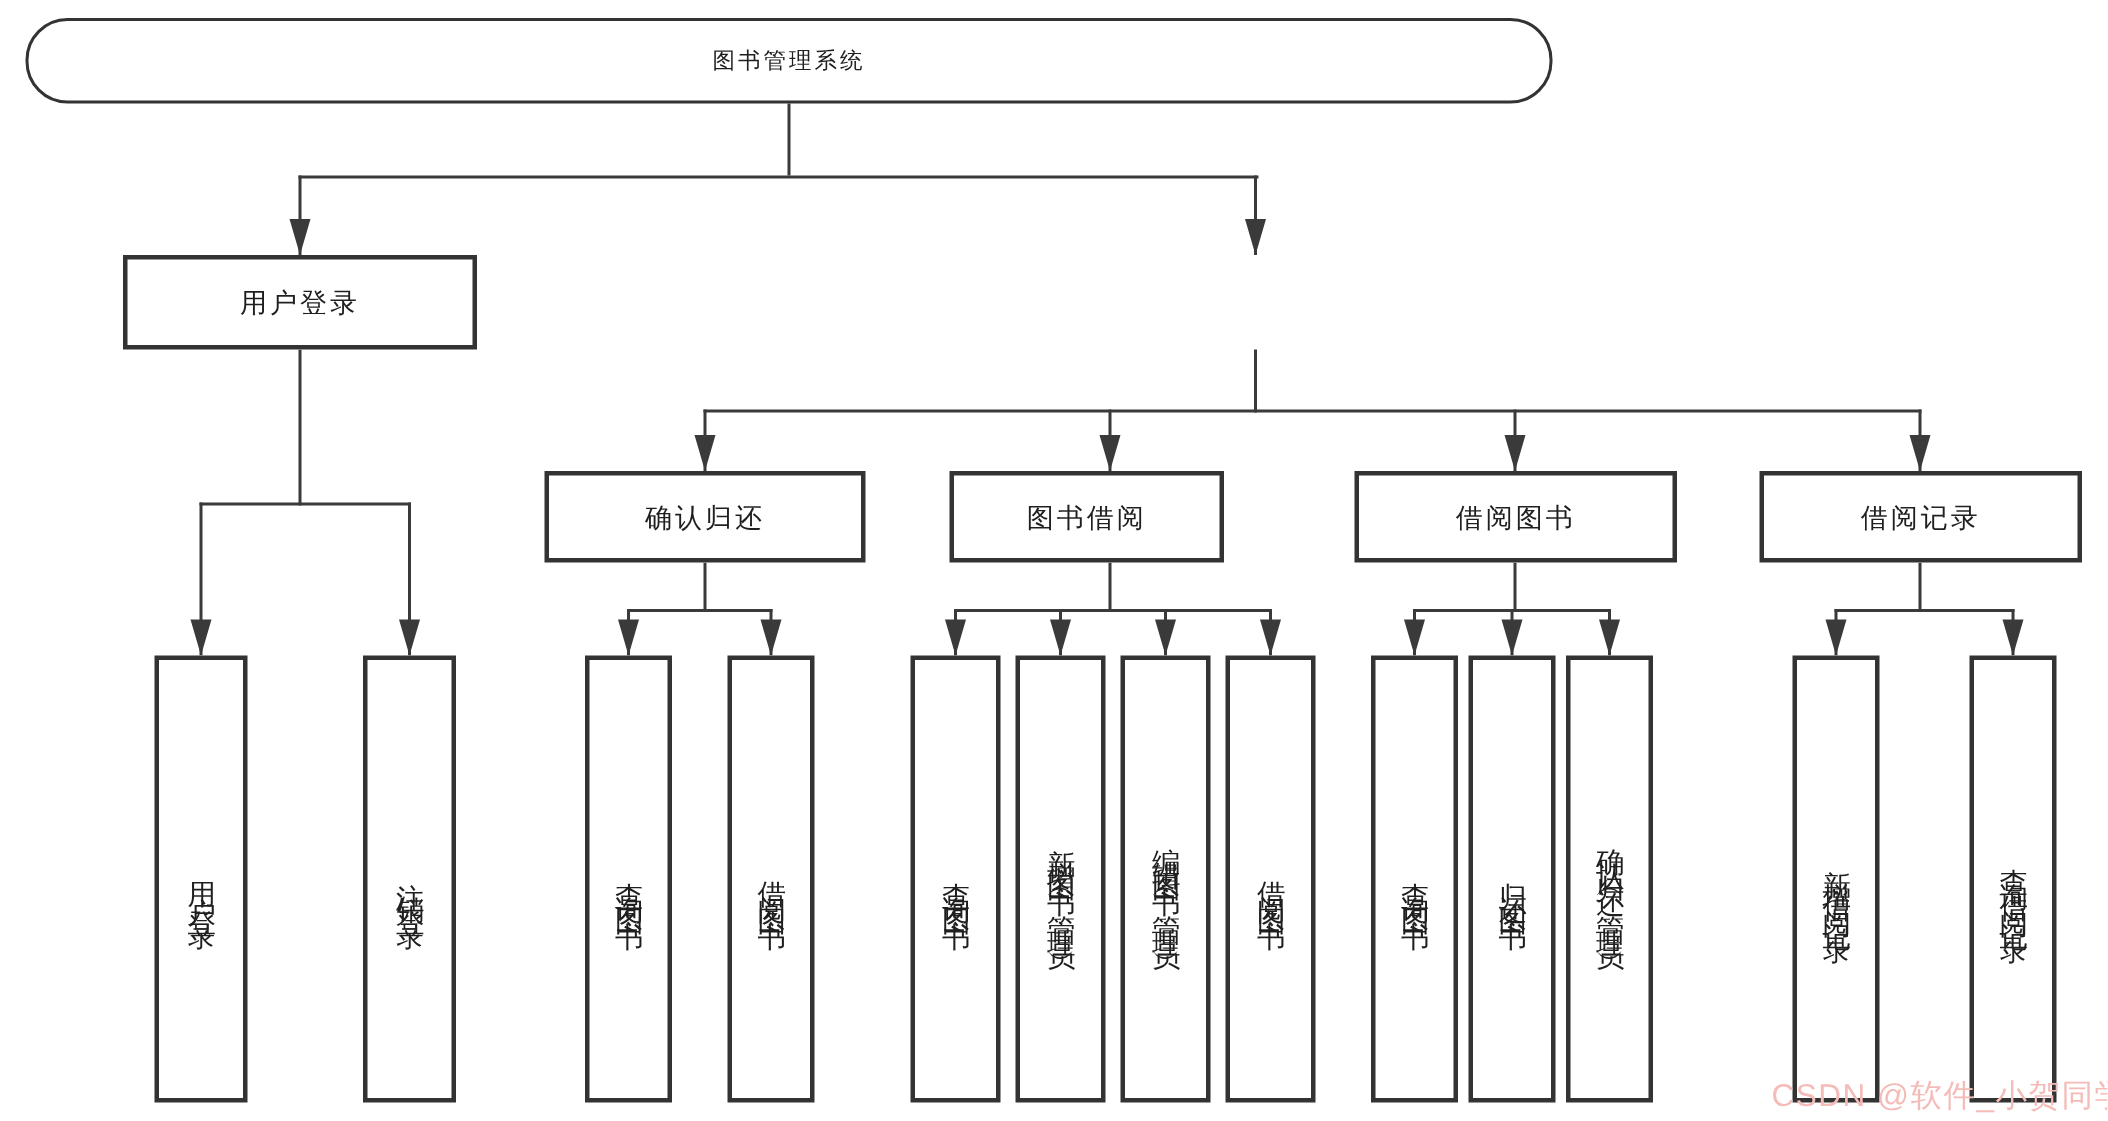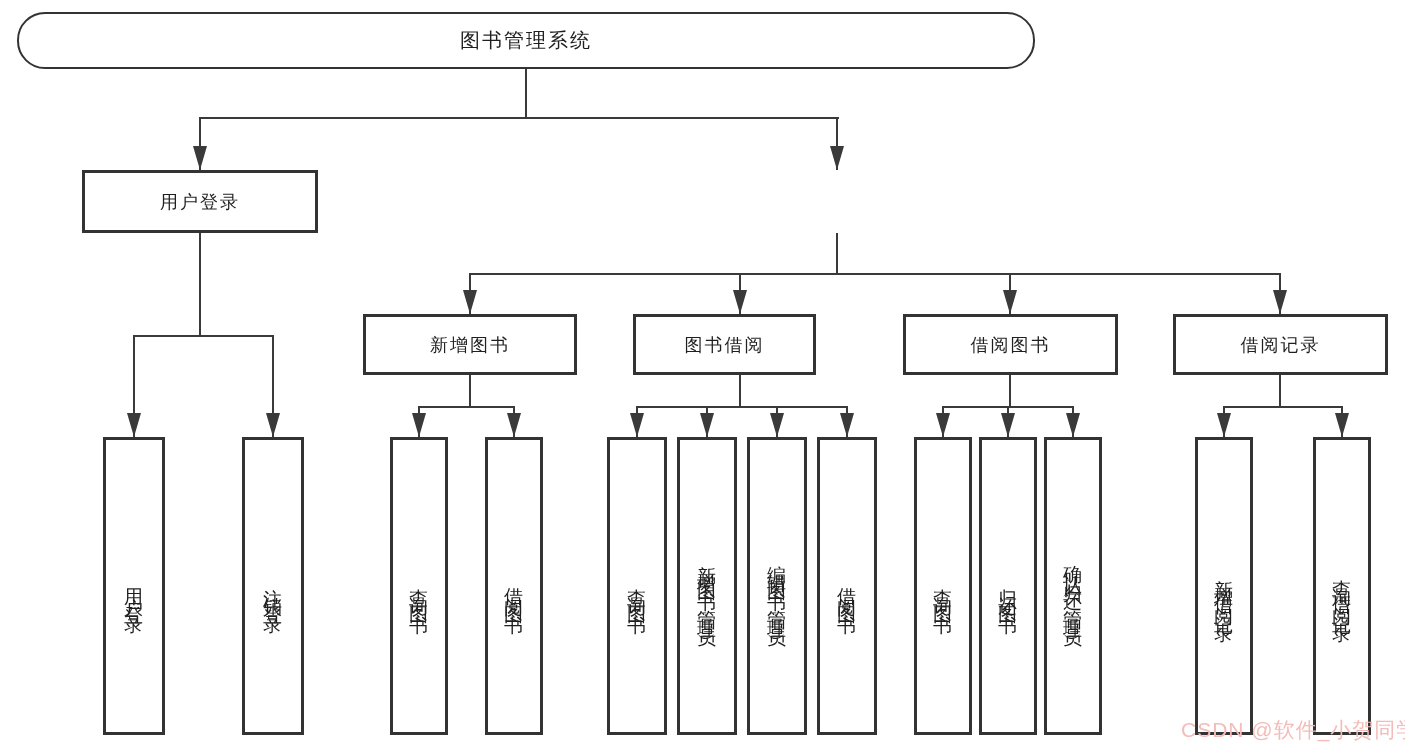--- a/index.html
+++ b/index.html
@@ -17,21 +17,21 @@
     background:#ffffff;
     border:3px solid #333333;
     color:#1f1f1f;
     display:flex;
     align-items:center;
     justify-content:center;
     font-size:18px;
     letter-spacing:2px;
     z-index:2;
   }
-  .box.root{border-width:2px;font-size:20px;border-radius:28px;}
+  .box.root{border-width:2px;font-size:15px;border-radius:28px;}
   .box.vert{
     writing-mode:vertical-rl;
     text-orientation:mixed;
     font-size:19px;
     letter-spacing:9px;
     line-height:1;
     padding-top:9px;
   }
   
   .vl{position:absolute;width:2px;background:#3a3a3a;z-index:1;}
@@ -81,21 +81,21 @@
   <div class="hl" style="left:469px;top:273px;width:812px;"></div>
   <div class="vl" style="left:469px;top:273px;height:41px;"></div>
   <div class="ar" style="left:463px;top:290px;"></div>
   <div class="vl" style="left:739px;top:273px;height:41px;"></div>
   <div class="ar" style="left:733px;top:290px;"></div>
   <div class="vl" style="left:1009px;top:273px;height:41px;"></div>
   <div class="ar" style="left:1003px;top:290px;"></div>
   <div class="vl" style="left:1279px;top:273px;height:41px;"></div>
   <div class="ar" style="left:1273px;top:290px;"></div>
 
-  <div class="box" style="left:363px;top:314px;width:214px;height:61px;">新增图书</div>
+  <div class="box" style="left:363px;top:314px;width:214px;height:61px;">确认归还</div>
   <div class="box" style="left:633px;top:314px;width:183px;height:61px;">图书借阅</div>
   <div class="box" style="left:903px;top:314px;width:215px;height:61px;">借阅图书</div>
   <div class="box" style="left:1173px;top:314px;width:215px;height:61px;">借阅记录</div>
 
   <div class="vl" style="left:469px;top:375px;height:33px;"></div>
   <div class="hl" style="left:418px;top:406px;width:97px;"></div>
   <div class="vl" style="left:418px;top:406px;height:31px;"></div>
   <div class="ar" style="left:412px;top:413px;"></div>
   <div class="vl" style="left:513px;top:406px;height:31px;"></div>
   <div class="ar" style="left:507px;top:413px;"></div>

